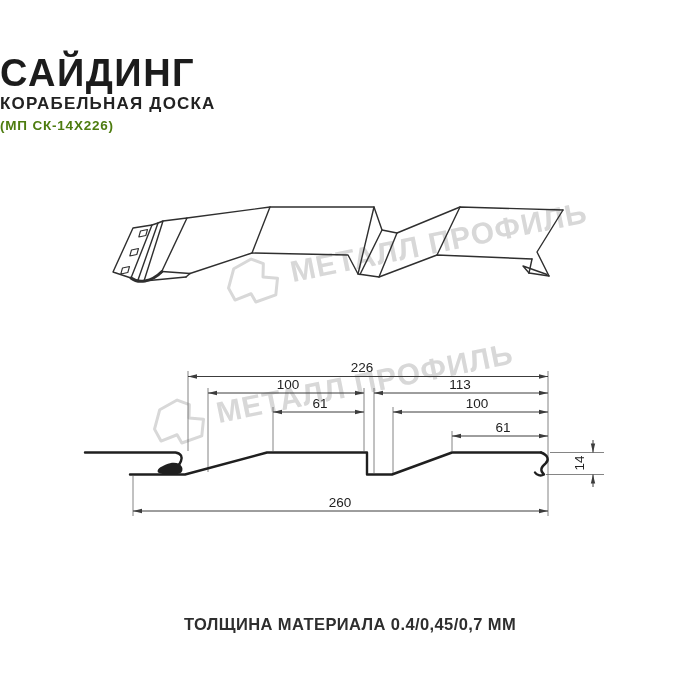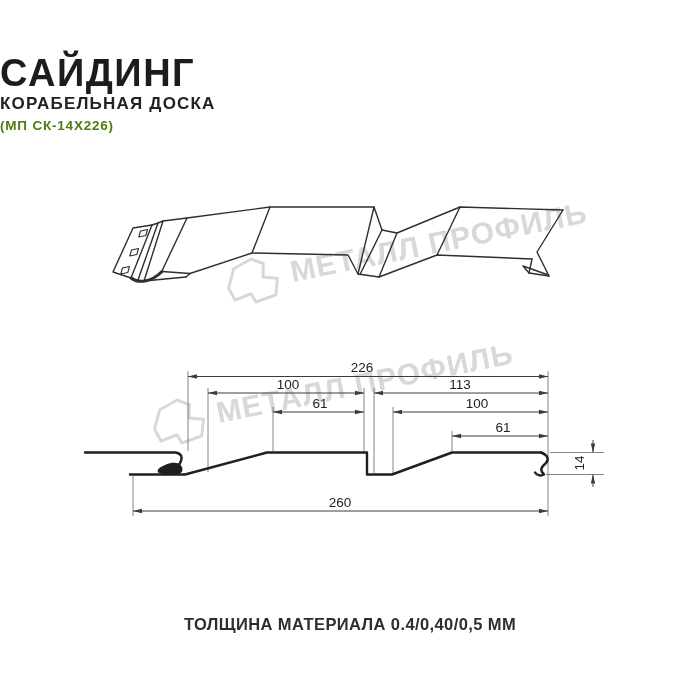--- a/index.html
+++ b/index.html
@@ -142,13 +142,13 @@
     <text class="dimtext" x="208" y="33.5">100</text>
     <text class="dimtext" x="380" y="33.5">113</text>
     <text class="dimtext" x="240" y="52.5">61</text>
     <text class="dimtext" x="397" y="52.5">100</text>
     <text class="dimtext" x="423" y="76.5">61</text>
     <text class="dimtext" x="260" y="151.5">260</text>
     <text class="dimtext" x="504" y="108" transform="rotate(-90 504 108)">14</text>
   </g>
 </svg>
 
-<div class="footer">ТОЛЩИНА МАТЕРИАЛА 0.4/0,40/0,5 ММ</div>
+<div class="footer">ТОЛЩИНА МАТЕРИАЛА 0.4/0,45/0,7 ММ</div>
 
 </body></html>

